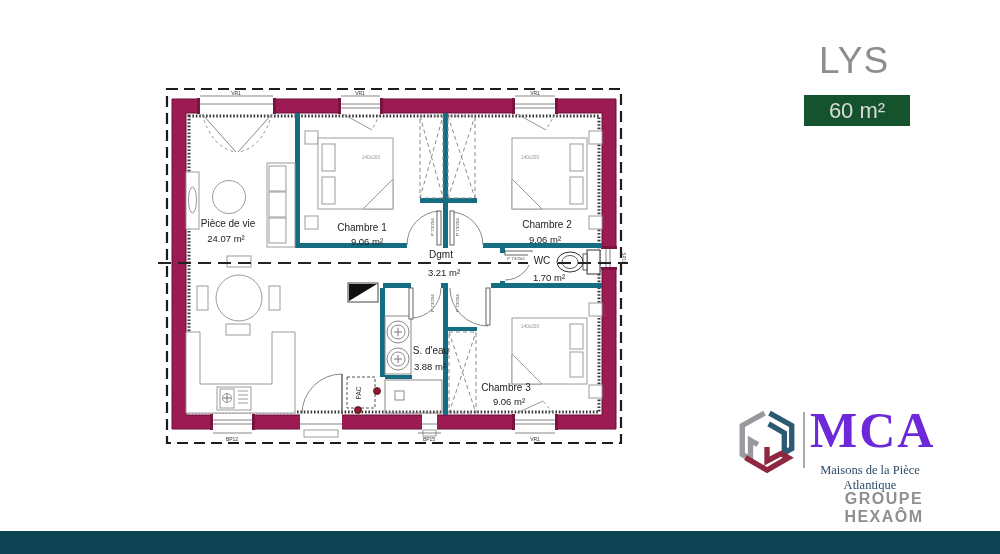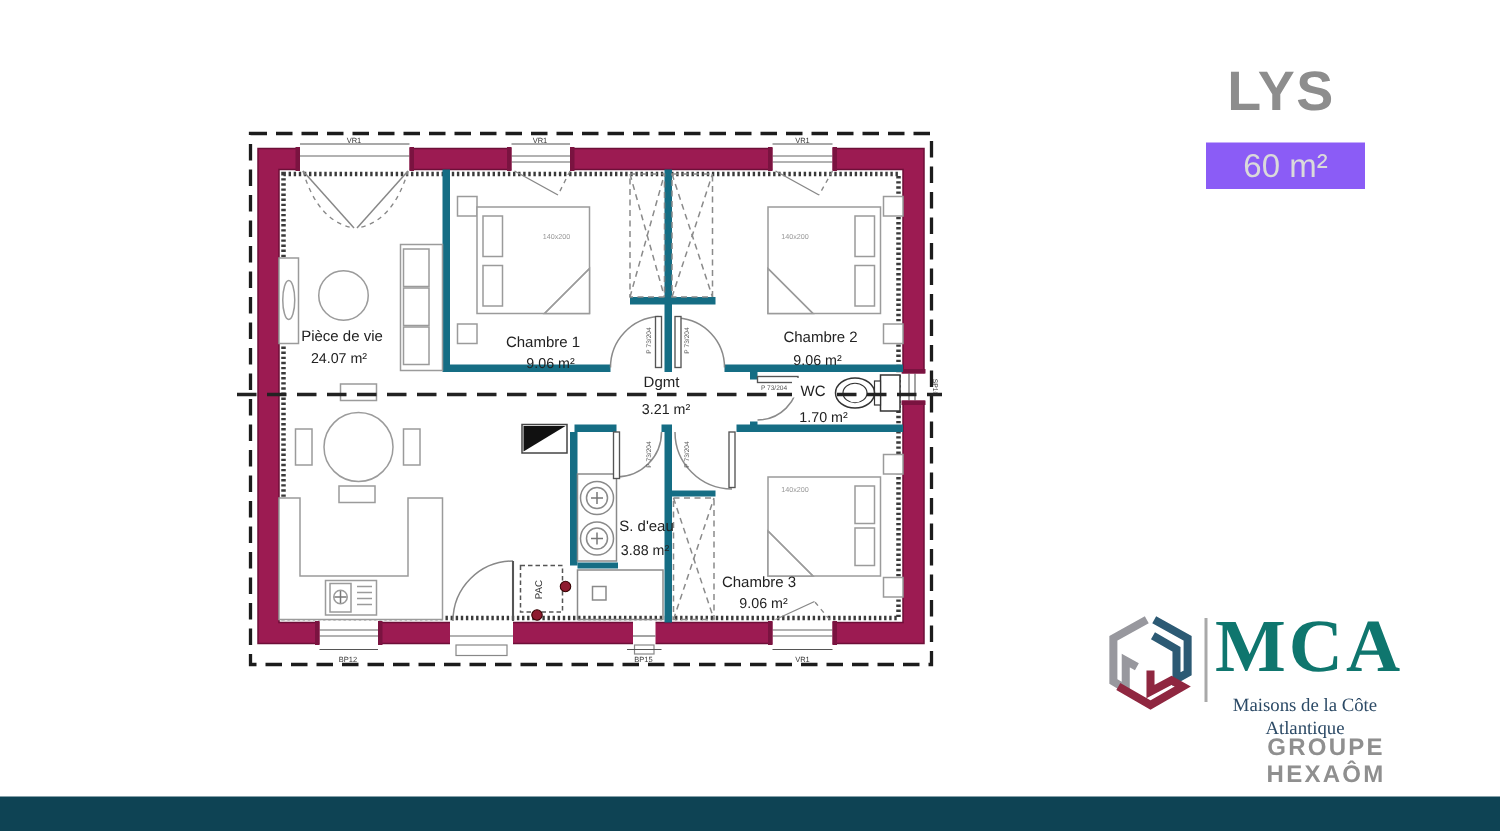--- a/index.html
+++ b/index.html
@@ -1,27 +1,27 @@
 <!DOCTYPE html>
 <html><head>
 <meta charset="utf-8">
 <style>
   html,body{margin:0;padding:0;background:#fff;}
   .canvas{position:relative;width:1000px;height:554px;background:#fff;overflow:hidden;
           font-family:"Liberation Sans",sans-serif;}
   svg text{font-family:"Liberation Sans",sans-serif;}
   .model-title{position:absolute;left:798px;top:40px;width:112px;text-align:center;
-               font-size:37px;font-weight:700;color:#8d8d8d;letter-spacing:1px;}
-  .area-badge{position:absolute;left:804px;top:95px;width:106px;height:31px;background:#8b5cf6;
+               font-size:37px;font-weight:400;color:#8d8d8d;letter-spacing:1px;}
+  .area-badge{position:absolute;left:804px;top:95px;width:106px;height:31px;background:#14532d;
               color:#dadada;font-size:22px;line-height:31px;text-align:center;}
   .logo-cube{position:absolute;left:734px;top:407px;}
   .logo-sep{position:absolute;left:803px;top:412px;width:2px;height:56px;background:#a9a9a9;}
   .logo-name{position:absolute;left:810px;top:402px;width:120px;text-align:center;
              font-family:"Liberation Serif",serif;font-size:50px;font-weight:700;
-             color:#0f766e;letter-spacing:2px;line-height:56px;}
+             color:#6d28d9;letter-spacing:2px;line-height:56px;}
   .logo-tagline{position:absolute;left:808px;top:463px;width:124px;text-align:center;
                 font-family:"Liberation Serif",serif;font-size:12.5px;color:#2c4a66;}
   .logo-group{position:absolute;left:836px;top:490px;width:96px;text-align:center;
               font-size:16px;font-weight:700;color:#8f8f8f;letter-spacing:1.5px;}
   .footer-bar{position:absolute;left:0;top:531px;width:1000px;height:23px;background:#0e4354;}
 </style>
 </head>
 <body>
 
 <div class="canvas">
@@ -289,19 +289,19 @@
 <div class="area-badge">60 m²</div>
 
 
 <svg class="logo-cube" width="66" height="70" viewBox="0 0 80 84">
   <path d="M37 7 L10 22 L10 57 L20 63 L20 40 L29 45" fill="none" stroke="#98989e" stroke-width="6.5"></path>
   <path d="M43 7 L70 22 L70 50 L61 55 L61 31 L42 20" fill="none" stroke="#2c5a74" stroke-width="6.5"></path>
   <path d="M14 61 L40 76 L66 61 L57 56 L40 65 L40 48" fill="none" stroke="#8f2740" stroke-width="6.5"></path>
 </svg>
 <div class="logo-sep"></div>
 <div class="logo-name">MCA</div>
-<div class="logo-tagline">Maisons de la Côte Atlantique</div>
+<div class="logo-tagline">Maisons de la Pièce Atlantique</div>
 <div class="logo-group">GROUPE HEXAÔM</div>
 
 
 <div class="footer-bar"></div>
 
 </div>
 
 </body></html>

